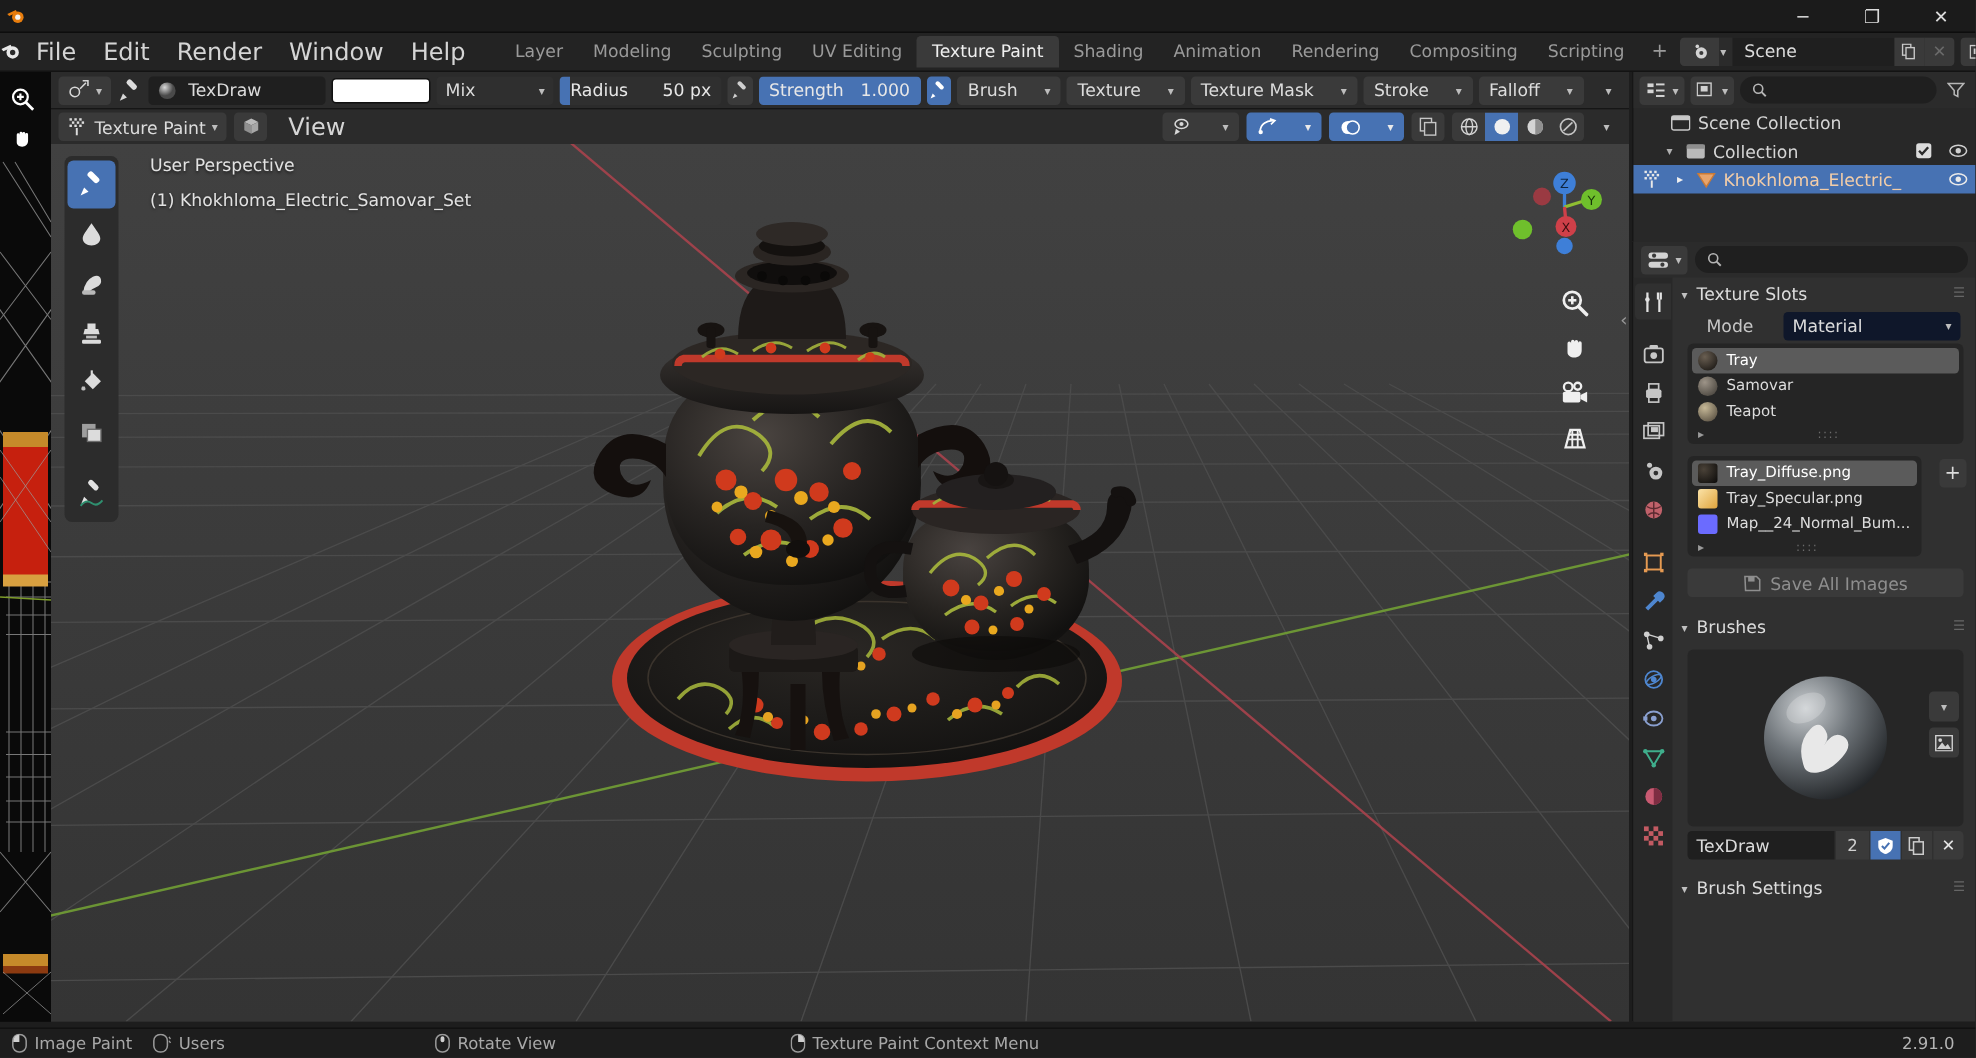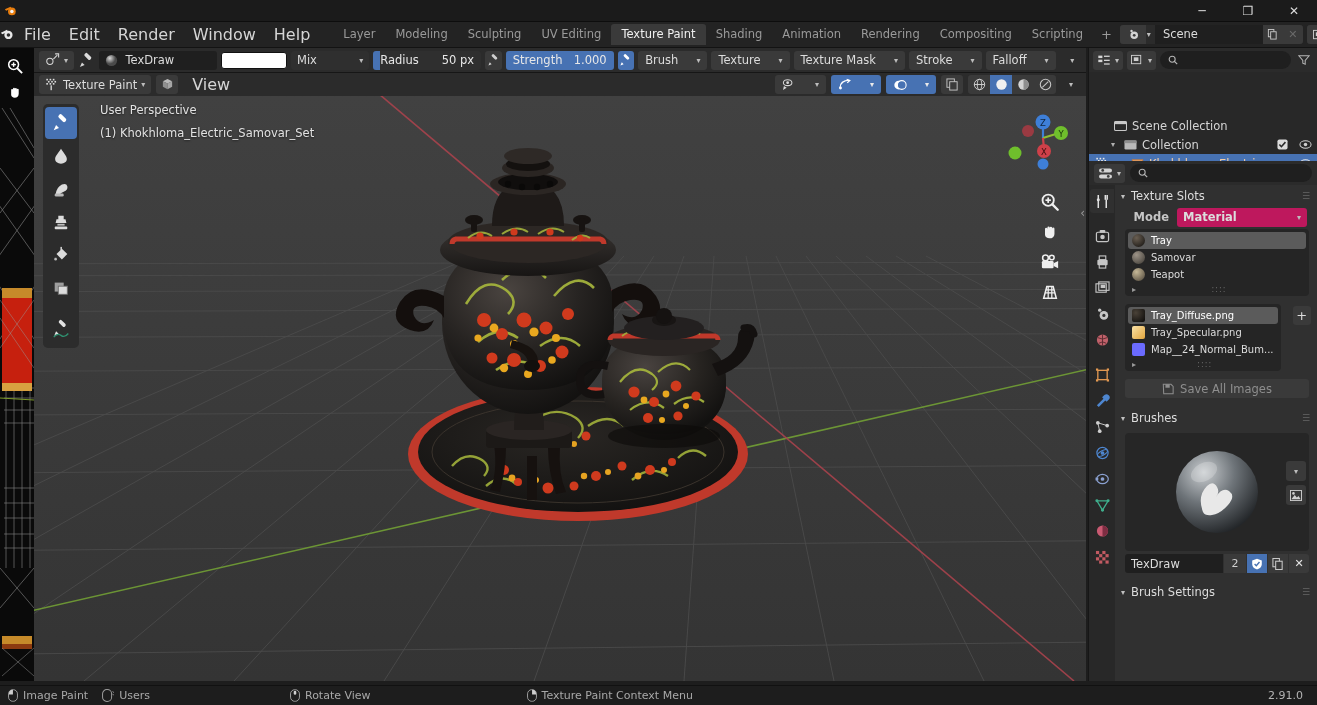--- a/index.html
+++ b/index.html
@@ -156,21 +156,21 @@
   .ptab { width:24px; height:24px; display:flex; align-items:center; justify-content:center; border-radius:3px 0 0 3px; }
   .ptab.active { background:#303030; }
   .ptab-gap { height:7px; }
   #propbody { position:absolute; left:26px; top:24px; right:0; bottom:0; overflow:hidden; padding:0 0 0 0; }
   .panel-title { display:flex; align-items:center; gap:6px; height:22px; padding-left:6px; font-size:11.5px; color:#dcdcdc; }
   .tri { font-size:8px; color:#c0c0c0; }
   .grip { margin-left:auto; margin-right:6px; color:#666; font-size:9px; letter-spacing:1px; }
   .row { display:flex; align-items:center; height:20px; padding:0 8px; gap:6px; }
   .row .lab { font-size:11.5px; color:#c6c6c6; }
   .sel-box { display:flex; align-items:center; justify-content:space-between;
-             height:19px; background:#be185d; border-radius:3px; padding:0 6px; font-size:11.5px; color:#dcdcdc; }
+             height:19px; background:#0f172a; border-radius:3px; padding:0 6px; font-size:11.5px; color:#dcdcdc; }
   .listbox { margin:2px 8px 0 10px; background:#252525; border-radius:4px; padding:3px 3px 0 3px; }
   .litem { display:flex; align-items:center; gap:6px; height:17px; padding:0 4px; border-radius:3px;
            font-size:10px; color:#dcdcdc; }
   .litem.sel { background:#5b5b5b; color:#fff; }
   .thumb { width:13px; height:13px; border-radius:50%; }
   .thumb.sq { border-radius:2px; }
   .list-foot { display:flex; align-items:center; height:13px; padding:0 4px; color:#888; font-size:8px; }
   .list-foot .dots { margin:0 auto; letter-spacing:1px; color:#6b6b6b; }
   .big-btn { display:flex; align-items:center; justify-content:center; gap:6px;
              margin:8px 8px 0 10px; height:19px; background:#3a3a3a; border-radius:3px;
@@ -846,21 +846,21 @@
           </svg>
         <span title=""></span>
       </div>
       <div class="filter-ico">
         <svg width="12" height="12" viewBox="0 0 14 14">
             <path d="M1 2 H13 L8.4 7.4 V12 L5.6 10.6 V7.4z" fill="none" stroke="#b6b6b6" stroke-width="1.2"></path>
           </svg>
       </div>
     </div>
 
-    <div class="o-row" style="padding-left:8px; gap:5px;margin-top:44px;">
+    <div class="o-row" style="padding-left:8px; gap:5px;">
       <span class="o-disc"></span>
       <span>
         <svg width="13" height="12" viewBox="0 0 14 13">
             <rect x="0.5" y="1.5" width="13" height="10" rx="1.4" fill="none" stroke="#c8c8c8" stroke-width="1.1"></rect>
             <rect x="0.5" y="1.5" width="13" height="3" fill="#c8c8c8"></rect>
           </svg>
       </span>
       <span>Scene Collection</span>
     </div>
 
@@ -1051,21 +1051,21 @@
     </div>
 
     <div id="propbody">
 
       <div class="panel-title">
         <span class="tri">▾</span>
         <span>Texture Slots</span>
         <span class="grip">☰</span>
       </div>
 
-      <div class="row" style="padding-left:10px; gap:8px;font-weight:bold;">
+      <div class="row" style="padding-left:10px; gap:20px;">
         <span class="lab" style="width:44px; text-align:right;">Mode</span>
         <div class="sel-box" style="flex:1; margin-right:2px;">
           <span>Material</span>
           <span class="chev">▾</span>
         </div>
       </div>
 
       <div class="listbox">
         <div class="litem sel">
           <span class="thumb" style="background:radial-gradient(circle at 35% 30%, #6a5f52, #100e0c);"></span>

